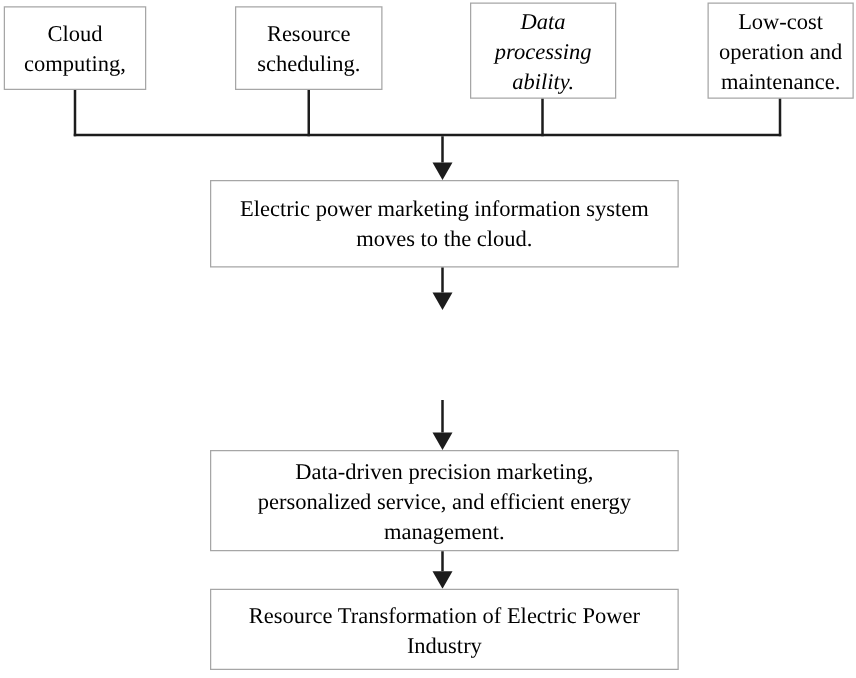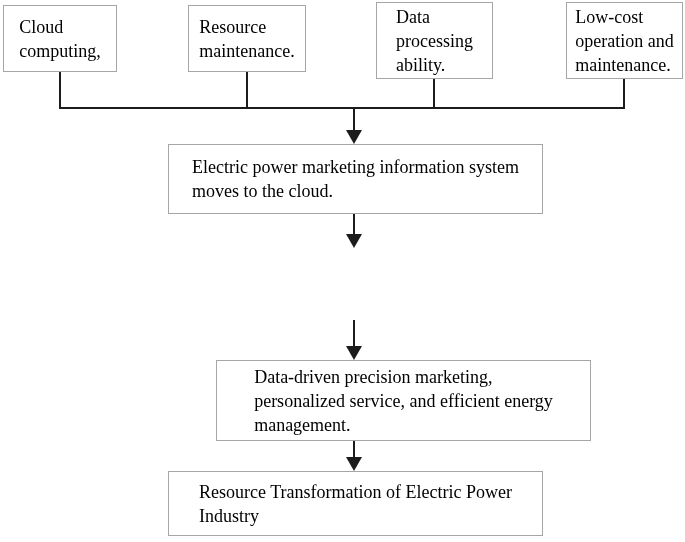--- a/index.html
+++ b/index.html
@@ -17,46 +17,47 @@
     overflow: hidden;
   }
   .box {
     position: absolute;
     box-sizing: border-box;
     background: #ffffff;
     border: 1px solid #a6a6a6;
     display: flex;
     align-items: center;
     justify-content: center;
+    text-align: center;
     white-space: pre-line;
     font-size: 18px;
     line-height: 24px;
   }
   .line {
     position: absolute;
     background: #1c1c1c;
   }
   .arrowhead {
     position: absolute;
     width: 0;
     height: 0;
     border-left: 8px solid transparent;
     border-right: 8px solid transparent;
     border-top: 14px solid #1c1c1c;
   }
   
   .b-cloud   { left: 3px;   top: 5px; width: 114px; height: 67px; }
   .b-resrc   { left: 188px; top: 5px; width: 118px; height: 67px; }
-  .b-data    { left: 376px; top: 2px; width: 117px; height: 77px; padding: 0 8px; }
+  .b-data    { left: 376px; top: 2px; width: 117px; height: 77px; padding: 0 8px; font-style: italic; }
   .b-lowcost { left: 566px; top: 2px; width: 117px; height: 77px; padding: 0 5px; }
   
   .b-main { left: 168px; width: 375px; }
   .b-m1 { top: 144px; height: 70px; }
   .b-m2 { top: 248px; height: 72px; }
-  .b-m3 { top: 360px; height: 81px; margin-left: 48px; }
+  .b-m3 { top: 360px; height: 81px; }
   .b-m4 { top: 471px; height: 65px; }
   
   .v-b1 { left: 59px;  top: 72px;  width: 2px; height: 37px; }
   .v-b2 { left: 246px; top: 72px;  width: 2px; height: 37px; }
   .v-b3 { left: 433px; top: 79px;  width: 2px; height: 30px; }
   .v-b4 { left: 623px; top: 79px;  width: 2px; height: 30px; }
   .h-merge { left: 59px; top: 107px; width: 566px; height: 2px; }
   .v-merge { left: 353px; top: 109px; width: 2px; height: 21px; }
   .h-merge-head { left: 346px; top: 130px; }
   .v-a1 { left: 353px; top: 214px; width: 2px; height: 20px; }
@@ -67,21 +68,21 @@
   .a3-head { left: 346px; top: 457px; }
 </style>
 </head>
 <body>
 
 <div class="canvas">
 
   <div class="box b-cloud">Cloud
 computing,</div>
   <div class="box b-resrc">Resource
-maintenance.</div>
+scheduling.</div>
   <div class="box b-data">Data
 processing
 ability.</div>
   <div class="box b-lowcost">Low-cost
 operation and
 maintenance.</div>
 
   <div class="line v-b1"></div>
   <div class="line v-b2"></div>
   <div class="line v-b3"></div>

